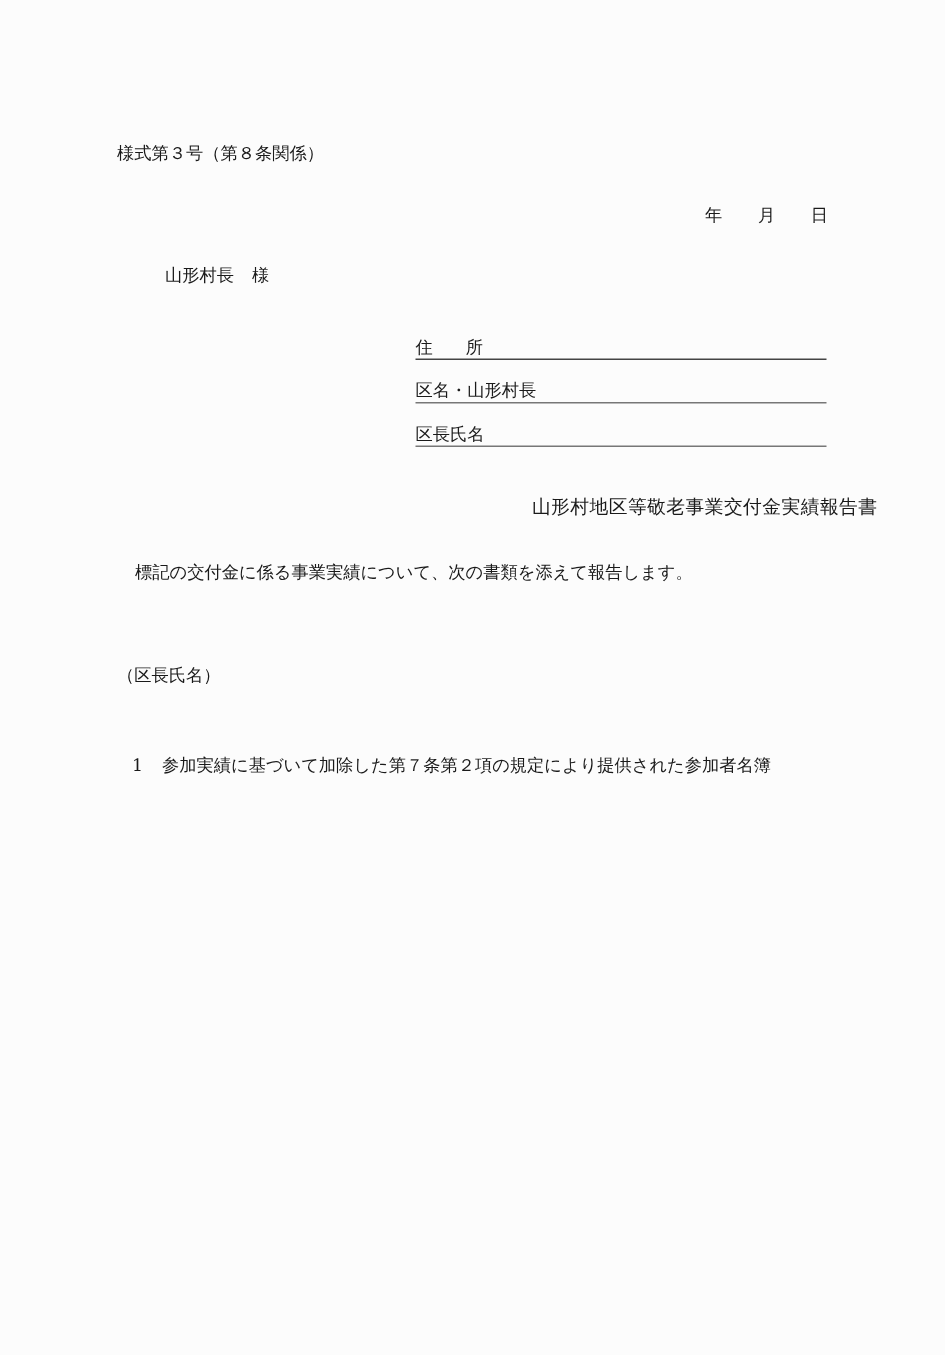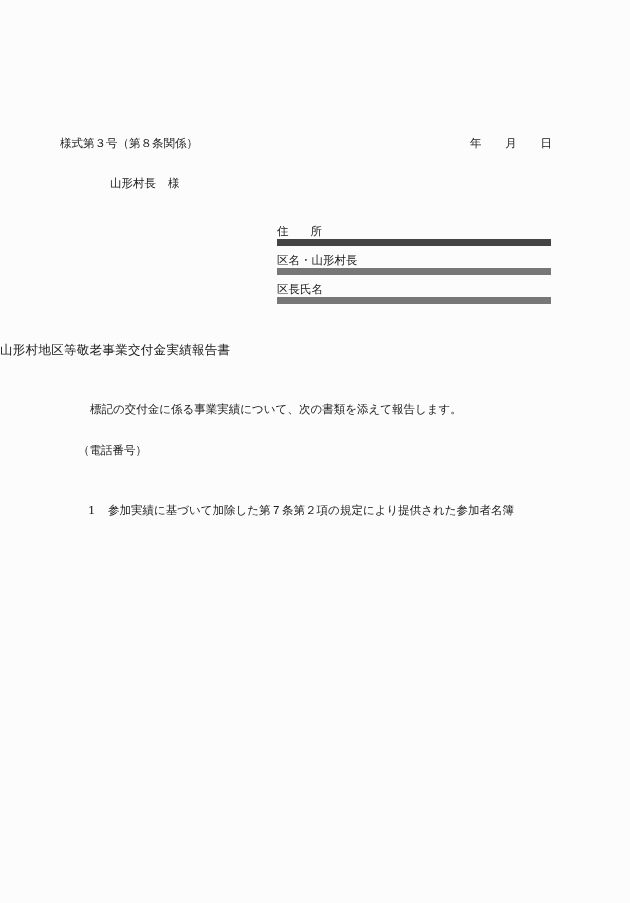--- a/index.html
+++ b/index.html
@@ -12,48 +12,48 @@
       height: 903px;
       position: relative;
       overflow: hidden;
       font-family: "DejaVu Serif", "Liberation Serif", serif;
       color: #1a1a1a;
       font-size: 11.5px;
       line-height: 1;
     }
     .abs { position: absolute; white-space: nowrap; }
 
-    #form-number { left: 60px; top: 97px; margin-top: 41px; }
+    #form-number { left: 78px; top: 97px; }
 
     #date-block { left: 470px; top: 138px; width: 82px; display: flex; justify-content: space-between; }
     #date-block span { display: inline-block; }
 
     #addressee { left: 78px; top: 178px; margin-left: 32px; }
     #addressee .honorific { margin-left: 12px; }
 
     .field-line {
       position: absolute;
       left: 277px;
       width: 274px;
-      border-bottom: 7px solid #8b5cf6;
+      border-bottom: 1px solid #8b5cf6;
       padding-bottom: 1px;
       white-space: nowrap;
     }
     #field-address { top: 226px; border-bottom-color: #444; }
     #field-address .gap { display: inline-block; width: 22px; }
     #field-district { top: 255px; border-bottom-color: #777; }
     #field-phone { top: 284px; border-bottom-color: #777; }
 
     #doc-title {
-      left: 0; width: 585px; text-align: left; top: 344px;
+      left: 0; width: 585px; text-align: right; top: 332px;
       font-size: 12.5px; letter-spacing: 0.3px;
     }
     #doc-title span { margin-left: 0; }
 
-    #body-text { left: 90px; top: 404px; }
+    #body-text { left: 90px; top: 376px; }
 
     #attachments-heading { left: 78px; top: 445px; }
     #attachment-item { left: 88px; top: 465px; margin-top: 40px; }
     #attachment-item .num { display: inline-block; width: 20px; }
   </style>
 </head>
 <body>
 
 <div id="form-number" class="abs">様式第３号（第８条関係）</div>
 
@@ -81,17 +81,17 @@
   <span>区長氏名</span>
   <span></span>
 </div>
 
 <div id="doc-title" class="abs">
   <span>山形村地区等敬老事業交付金実績報告書</span>
 </div>
 
 <div id="body-text" class="abs">標記の交付金に係る事業実績について、次の書類を添えて報告します。</div>
 
-<div id="attachments-heading" class="abs">（電話番号）</div>
+<div id="attachments-heading" class="abs">（区長氏名）</div>
 
 <div id="attachment-item" class="abs">
   <span class="num">1</span><span>参加実績に基づいて加除した第７条第２項の規定により提供された参加者名簿</span>
 </div>
 
 </body></html>

